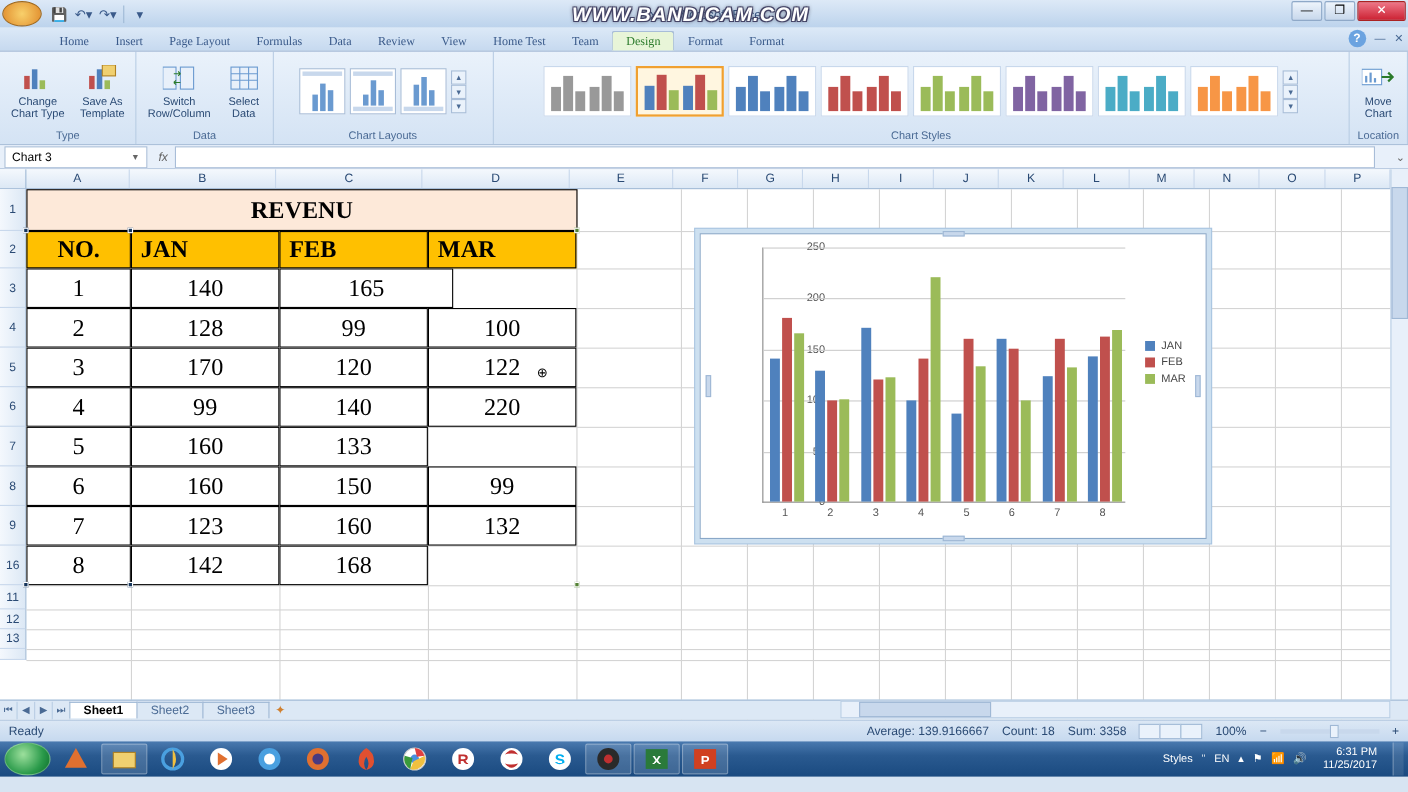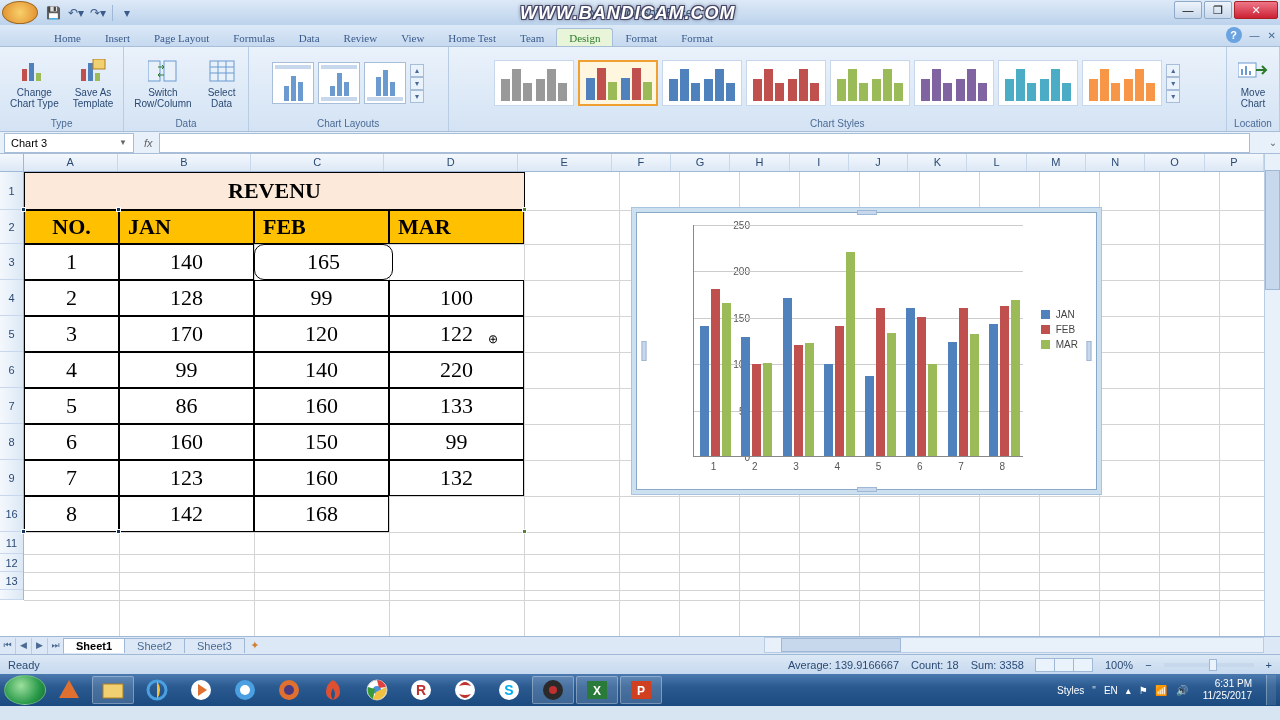--- a/index.html
+++ b/index.html
@@ -502,21 +502,21 @@
     <div class="hdr-row" id="hdr-row">
         <div class="hdr-cell" style="width: 95px; justify-content: center; padding-left: 0px;">NO.</div>
         <div class="hdr-cell" style="width: 135px;">JAN</div>
         <div class="hdr-cell" style="width: 135px;">FEB</div>
         <div class="hdr-cell" style="width: 135px;">MAR</div>
       </div>
     <div id="data-rows">
         <div class="data-row" style="top: 72px;">
           <div class="data-cell" style="width: 95px;">1</div>
           <div class="data-cell" style="width: 135px;">140</div>
-          <div class="data-cell" style="width: 139px; border-radius: 10px;">165</div>
+          <div class="data-cell" style="width: 158px;">165</div>
         </div>
         <div class="data-row" style="top: 108px;">
           <div class="data-cell" style="width: 95px;">2</div>
           <div class="data-cell" style="width: 135px;">128</div>
           <div class="data-cell" style="width: 135px;">99</div>
           <div class="data-cell" style="width: 135px;">100</div>
         </div>
         <div class="data-row" style="top: 144px;">
           <div class="data-cell" style="width: 95px;">3</div>
           <div class="data-cell" style="width: 135px;">170</div>
@@ -524,21 +524,20 @@
           <div class="data-cell" style="width: 135px;">122</div>
         </div>
         <div class="data-row" style="top: 180px;">
           <div class="data-cell" style="width: 95px;">4</div>
           <div class="data-cell" style="width: 135px;">99</div>
           <div class="data-cell" style="width: 135px;">140</div>
           <div class="data-cell" style="width: 135px;">220</div>
         </div>
         <div class="data-row" style="top: 216px;">
           <div class="data-cell" style="width: 95px;">5</div>
-          <div class="data-cell" style="width: 135px;">86</div>
           <div class="data-cell" style="width: 135px;">160</div>
           <div class="data-cell" style="width: 135px;">133</div>
         </div>
         <div class="data-row" style="top: 252px;">
           <div class="data-cell" style="width: 95px;">6</div>
           <div class="data-cell" style="width: 135px;">160</div>
           <div class="data-cell" style="width: 135px;">150</div>
           <div class="data-cell" style="width: 135px;">99</div>
         </div>
         <div class="data-row" style="top: 288px;">

